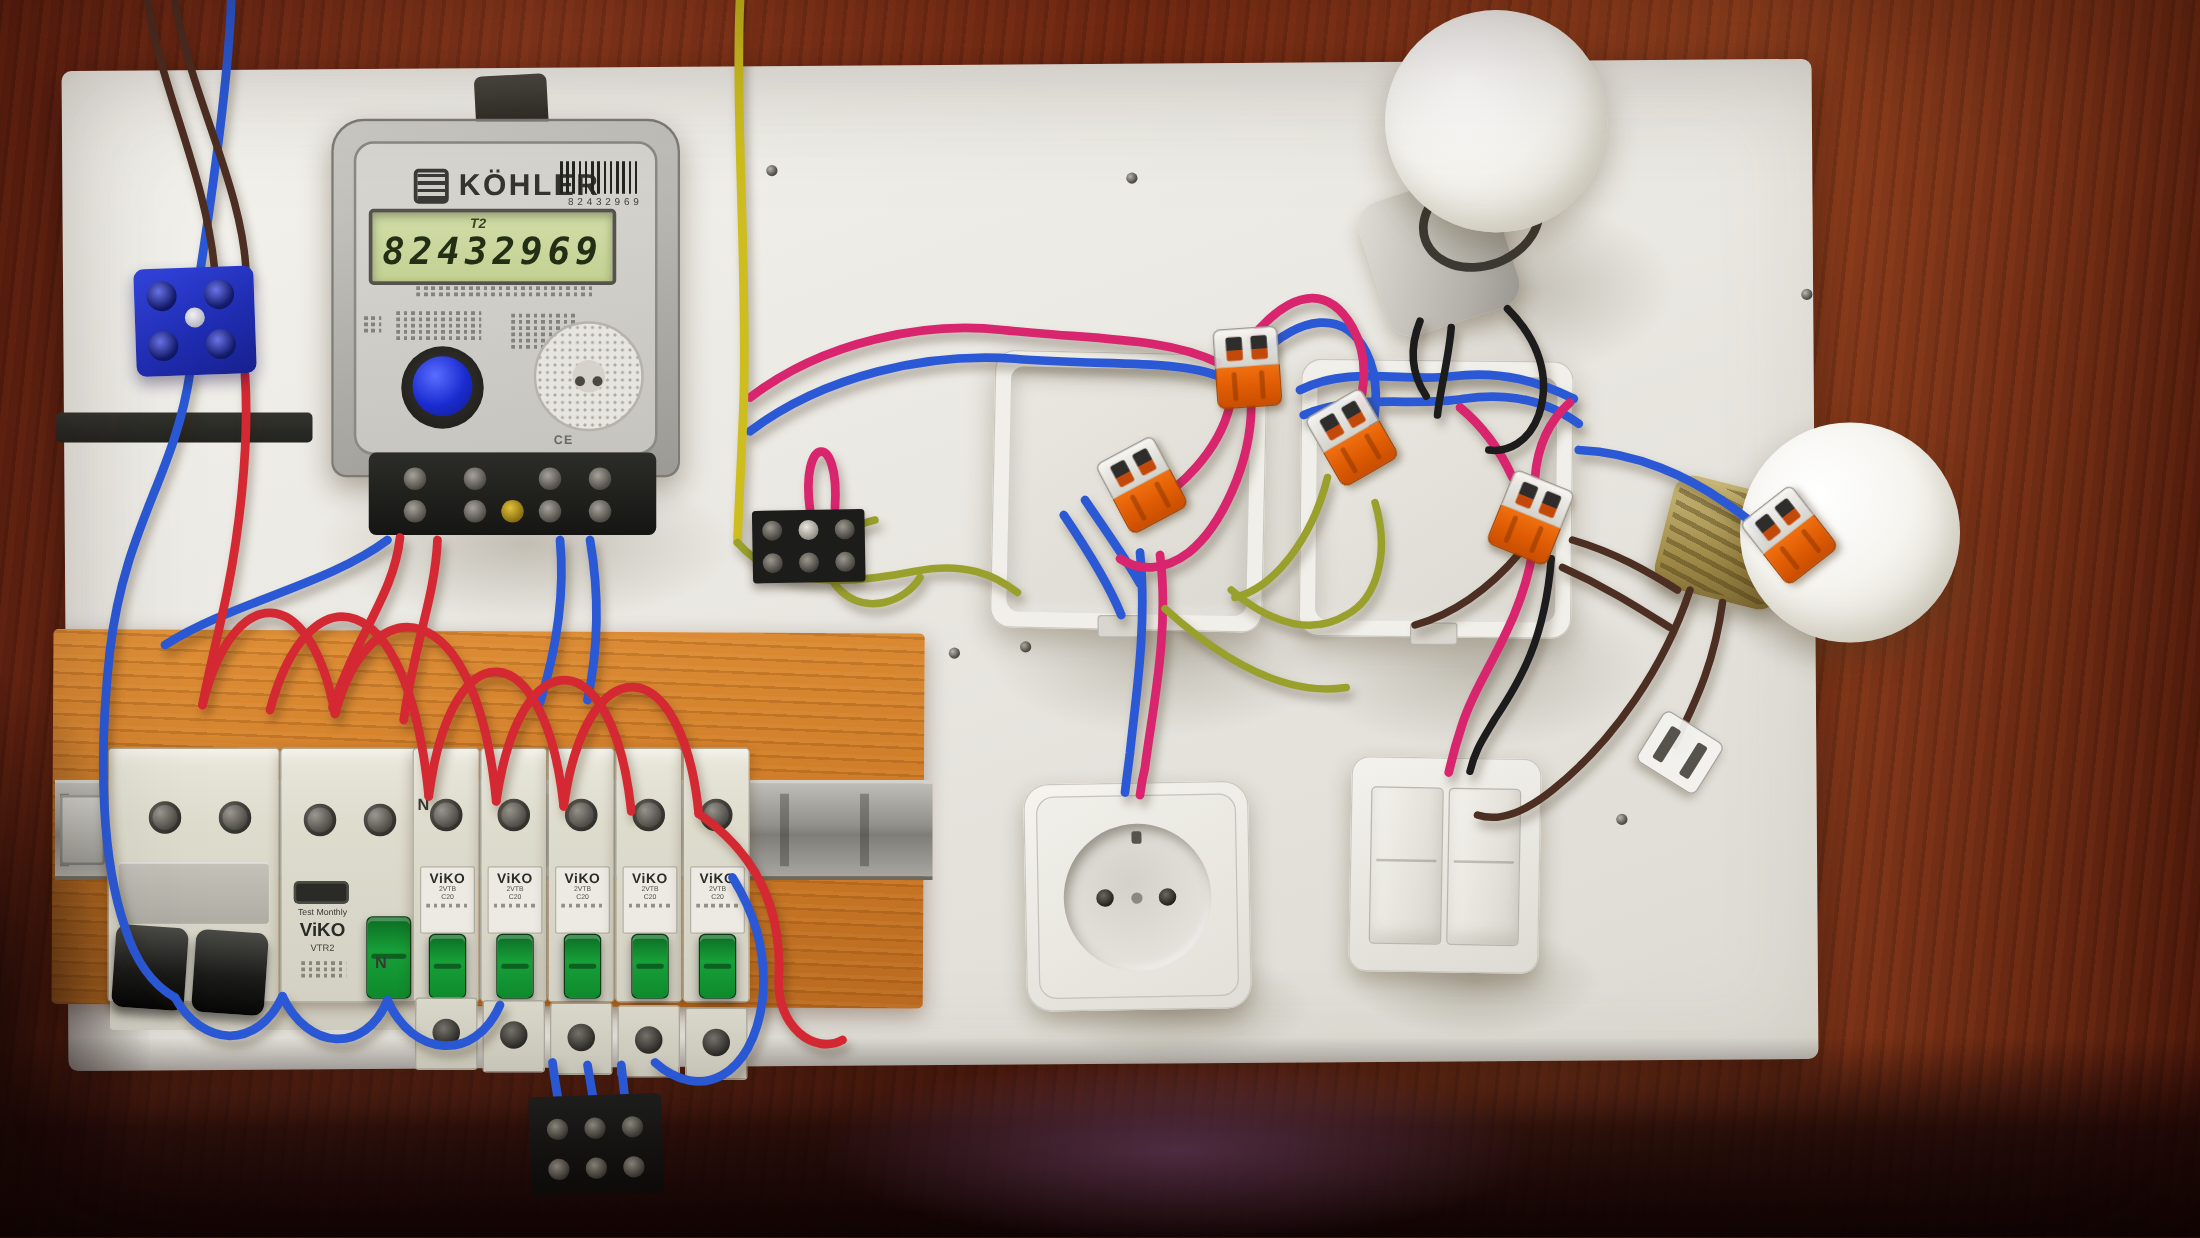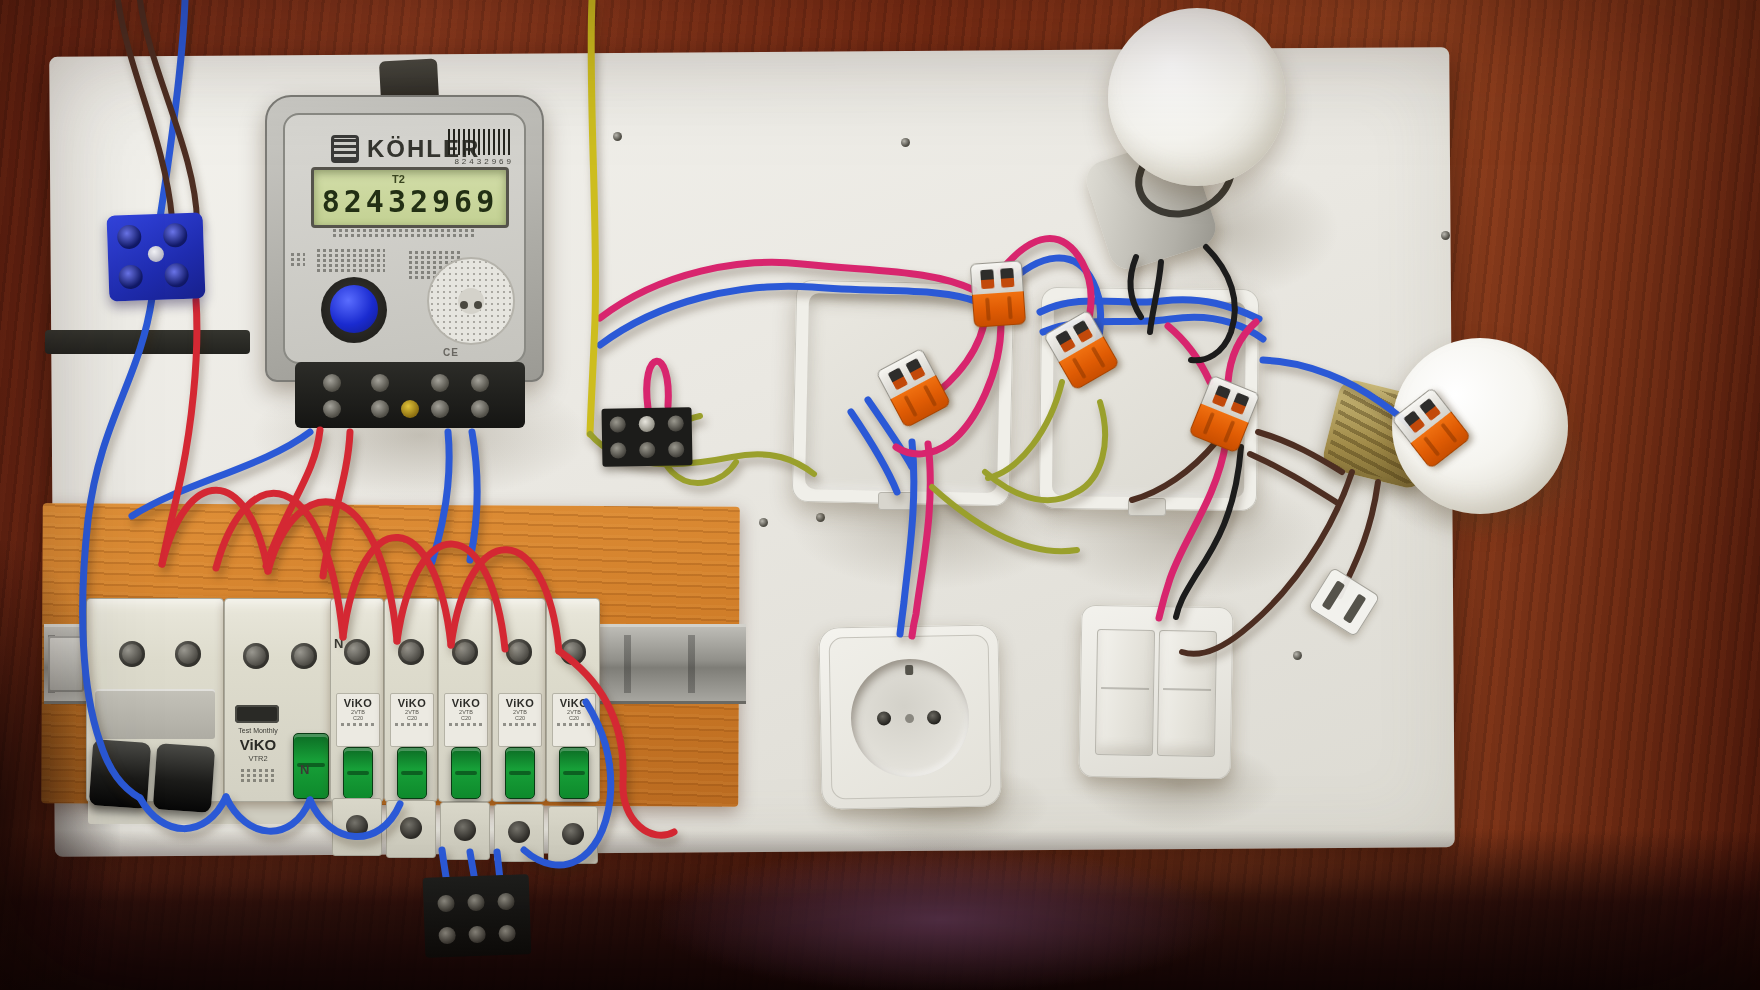--- a/index.html
+++ b/index.html
@@ -73,22 +73,22 @@
     border:2px solid #7c7b76;box-shadow:0 10px 24px rgba(50,30,5,.35);}
   .meter-face{position:absolute;left:16px;top:16px;right:16px;bottom:16px;border-radius:16px;
     background:linear-gradient(170deg,#d8d7d2,#c5c4be);border:2px solid #8a8a84;}
   .meter-brandrow{position:absolute;left:46px;top:20px;display:flex;align-items:center;gap:8px;}
   .meter-logo{width:22px;height:22px;border:3px solid #3a3a38;border-radius:4px;
     background:repeating-linear-gradient(0deg,#3a3a38 0 3px,#cfcec9 3px 6px);}
   .meter-brandtx{font-weight:bold;font-size:24px;letter-spacing:2px;color:#35352f;}
   .barcode{position:absolute;right:12px;top:14px;width:64px;height:26px;
     background:repeating-linear-gradient(90deg,#25251f 0 2px,rgba(0,0,0,0) 2px 5px);}
   .serialtx{position:absolute;right:10px;top:42px;font-size:8px;letter-spacing:3px;color:#44443e;}
-  .lcd{position:absolute;left:26px;top:52px;width:192px;height:55px;border:3px solid #55534b;border-radius:4px;
-    background:linear-gradient(180deg,#d2dda8,#c3d193);box-shadow:inset 0 3px 8px rgba(60,70,30,.45);}
+  .lcd{position:absolute;left:10px;top:52px;width:192px;height:55px;border:3px solid #55534b;border-radius:4px;
+    background:linear-gradient(180deg,#d2dda8,#c3d193);box-shadow:inset 0 3px 8px rgba(60,70,30,.45);font-style:italic;}
   .lcd-t{position:absolute;left:78px;top:3px;font-size:11px;font-weight:bold;color:#3a4520;}
   .lcd-d{position:absolute;left:0;right:0;top:14px;text-align:center;
     font-family:"DejaVu Sans Mono",monospace;font-weight:bold;font-size:30px;letter-spacing:4px;color:#222f14;}
   .micro{position:absolute;}
   .btnring{position:absolute;left:36px;top:162px;width:66px;height:66px;border-radius:50%;
     background:radial-gradient(circle at 50% 45%,#3c3a34,#23221e 70%);}
   .bluebtn{position:absolute;left:9px;top:8px;width:48px;height:48px;border-radius:50%;
     background:radial-gradient(circle at 38% 32%,#5a6dff,#1a2bd0 55%,#101a86);}
   .seal{position:absolute;left:142px;top:142px;width:84px;height:84px;border-radius:50%;
     background:#e6e5df;border:2px solid #b5b3ab;

